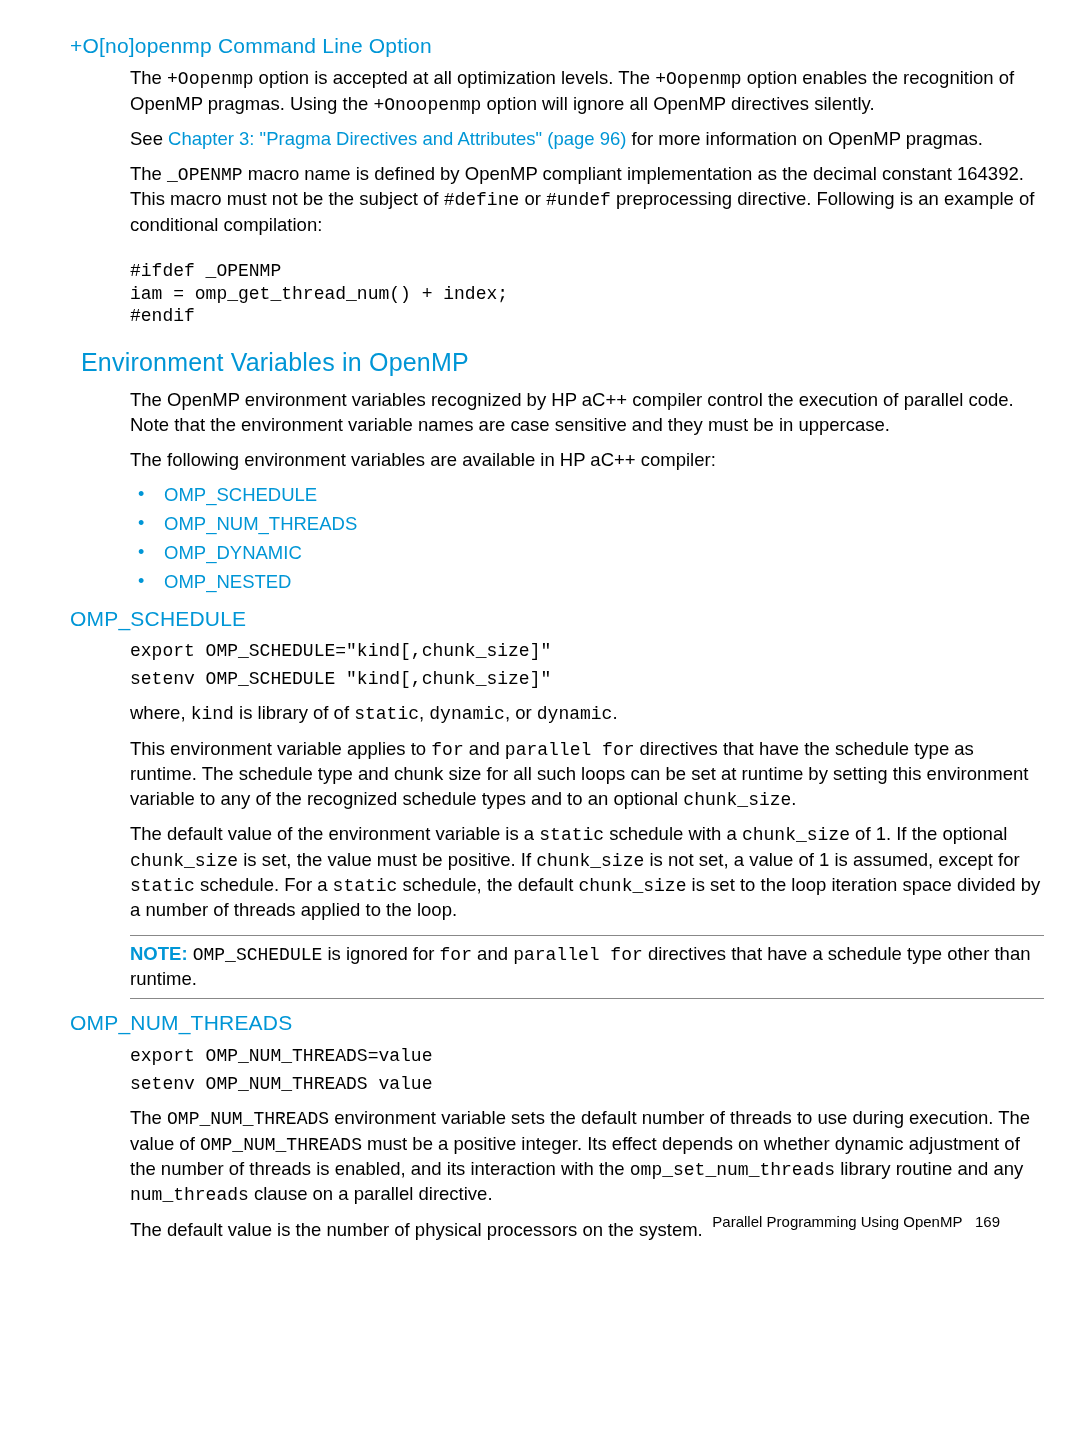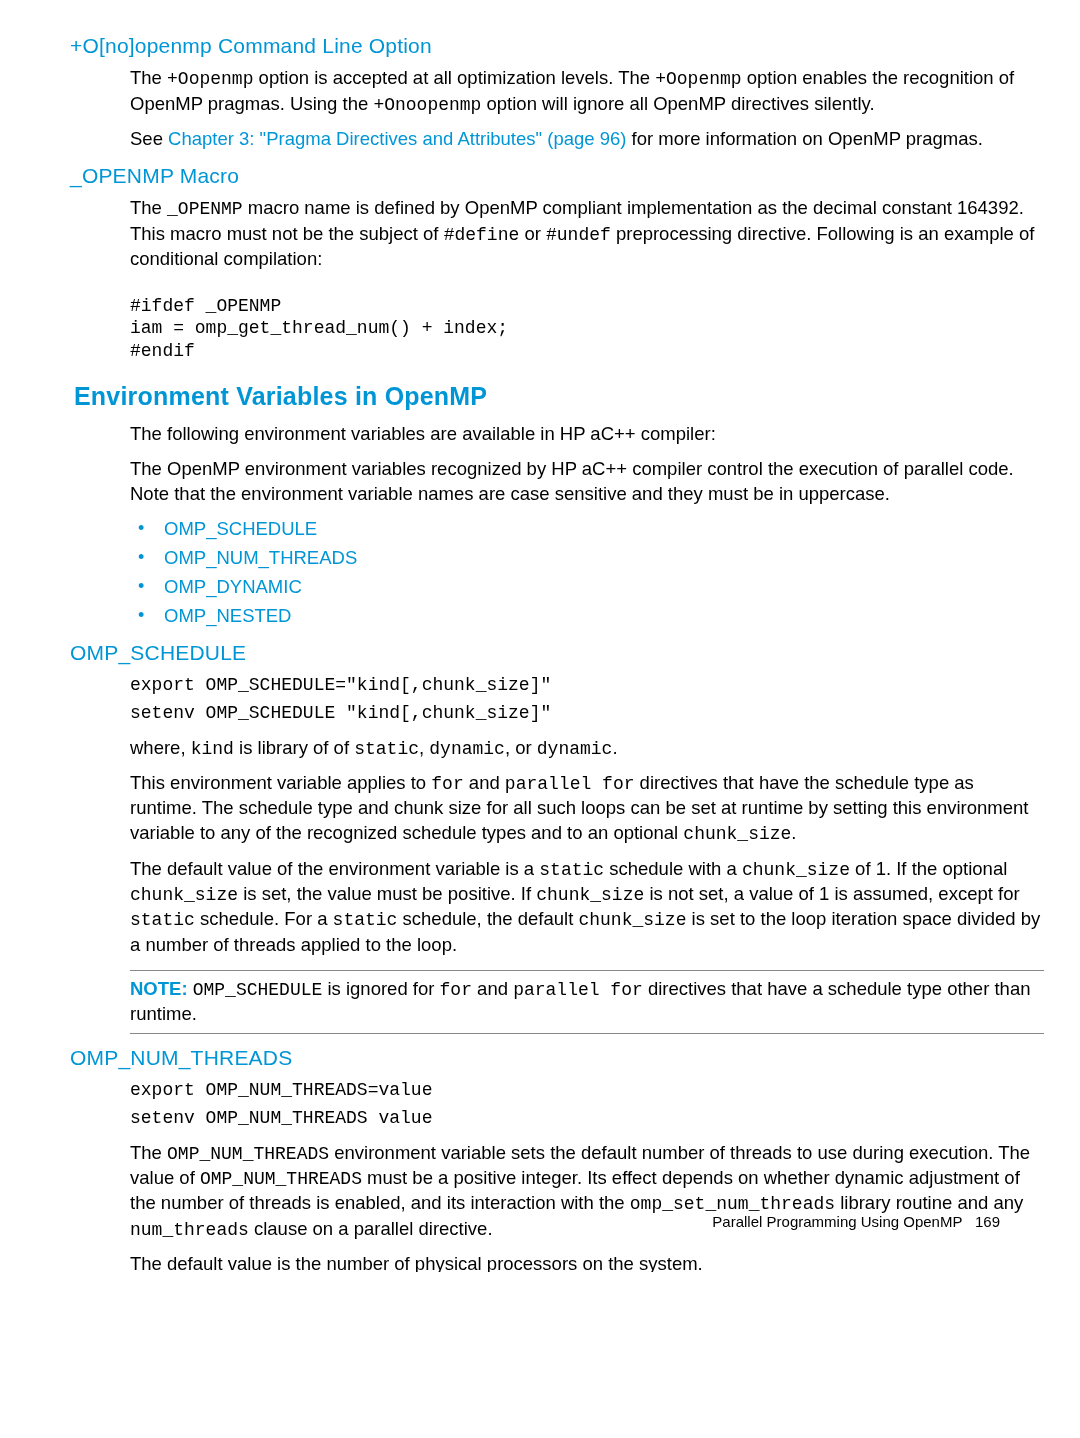--- a/index.html
+++ b/index.html
@@ -23,22 +23,22 @@
   .h3 {
     color: #0096d6;
     font-size: 21px;
     font-weight: 400;
     margin: 6px 0 6px 0;
     letter-spacing: 0.2px;
   }
   .h2 {
     color: #0096d6;
     font-size: 25px;
-    font-weight: 700;
-    margin: 18px 0 8px 4px;
+    font-weight: 400;
+    margin: 18px 0 8px 11px;
     letter-spacing: 0.2px;
   }
   .indent {
     margin-left: 60px;
   }
   p { margin: 4px 0 10px 0; }
   .mono, code {
     font-family: "Courier New", monospace;
     font-size: 18px;
     font-weight: 400;
@@ -105,34 +105,33 @@
   <div class="h3">+O[no]openmp Command Line Option</div>
   <div class="indent">
     <p>
       <span>The </span><span class="mono">+Oopenmp</span><span> option is accepted at all optimization levels. The </span><span class="mono">+Oopenmp</span><span> option enables the recognition of OpenMP pragmas. Using the </span><span class="mono">+Onoopenmp</span><span> option will ignore all OpenMP directives silently.</span>
     </p>
     <p>
       <span>See </span><a class="link">Chapter 3: "Pragma Directives and Attributes" (page 96)</a><span> for more information on OpenMP pragmas.</span>
     </p>
   </div>
 
-  <div class="h3">_OPENMP Macro</div>
   <div class="indent">
     <p>
       <span>The </span><span class="mono">_OPENMP</span><span> macro name is defined by OpenMP compliant implementation as the decimal constant 164392. This macro must not be the subject of </span><span class="mono">#define</span><span> or </span><span class="mono">#undef</span><span> preprocessing directive. Following is an example of conditional compilation:</span>
     </p>
     <pre>#ifdef _OPENMP
 iam = omp_get_thread_num() + index;
 #endif</pre>
   </div>
 
   <div class="h2">Environment Variables in OpenMP</div>
   <div class="indent">
+    <p>The OpenMP environment variables recognized by HP aC++ compiler control the execution of parallel code. Note that the environment variable names are case sensitive and they must be in uppercase.</p>
     <p>The following environment variables are available in HP aC++ compiler:</p>
-    <p>The OpenMP environment variables recognized by HP aC++ compiler control the execution of parallel code. Note that the environment variable names are case sensitive and they must be in uppercase.</p>
     <ul>
       <li><a>OMP_SCHEDULE</a></li>
       <li><a>OMP_NUM_THREADS</a></li>
       <li><a>OMP_DYNAMIC</a></li>
       <li><a>OMP_NESTED</a></li>
     </ul>
   </div>
 
   <div class="h3">OMP_SCHEDULE</div>
   <div class="indent">

